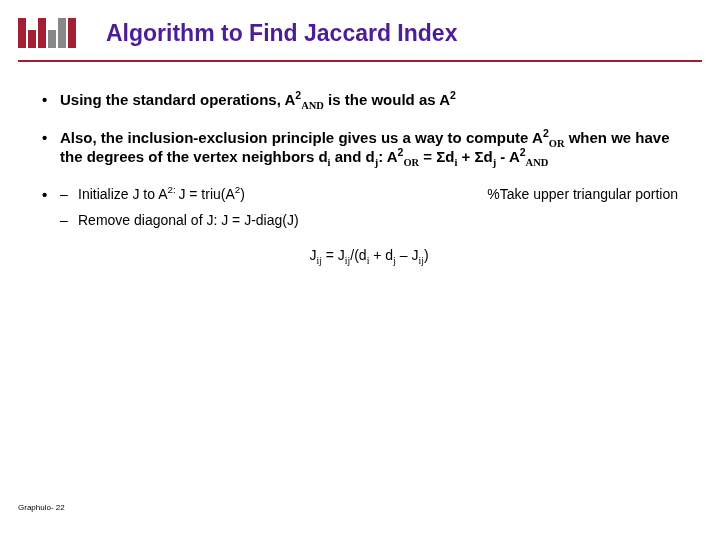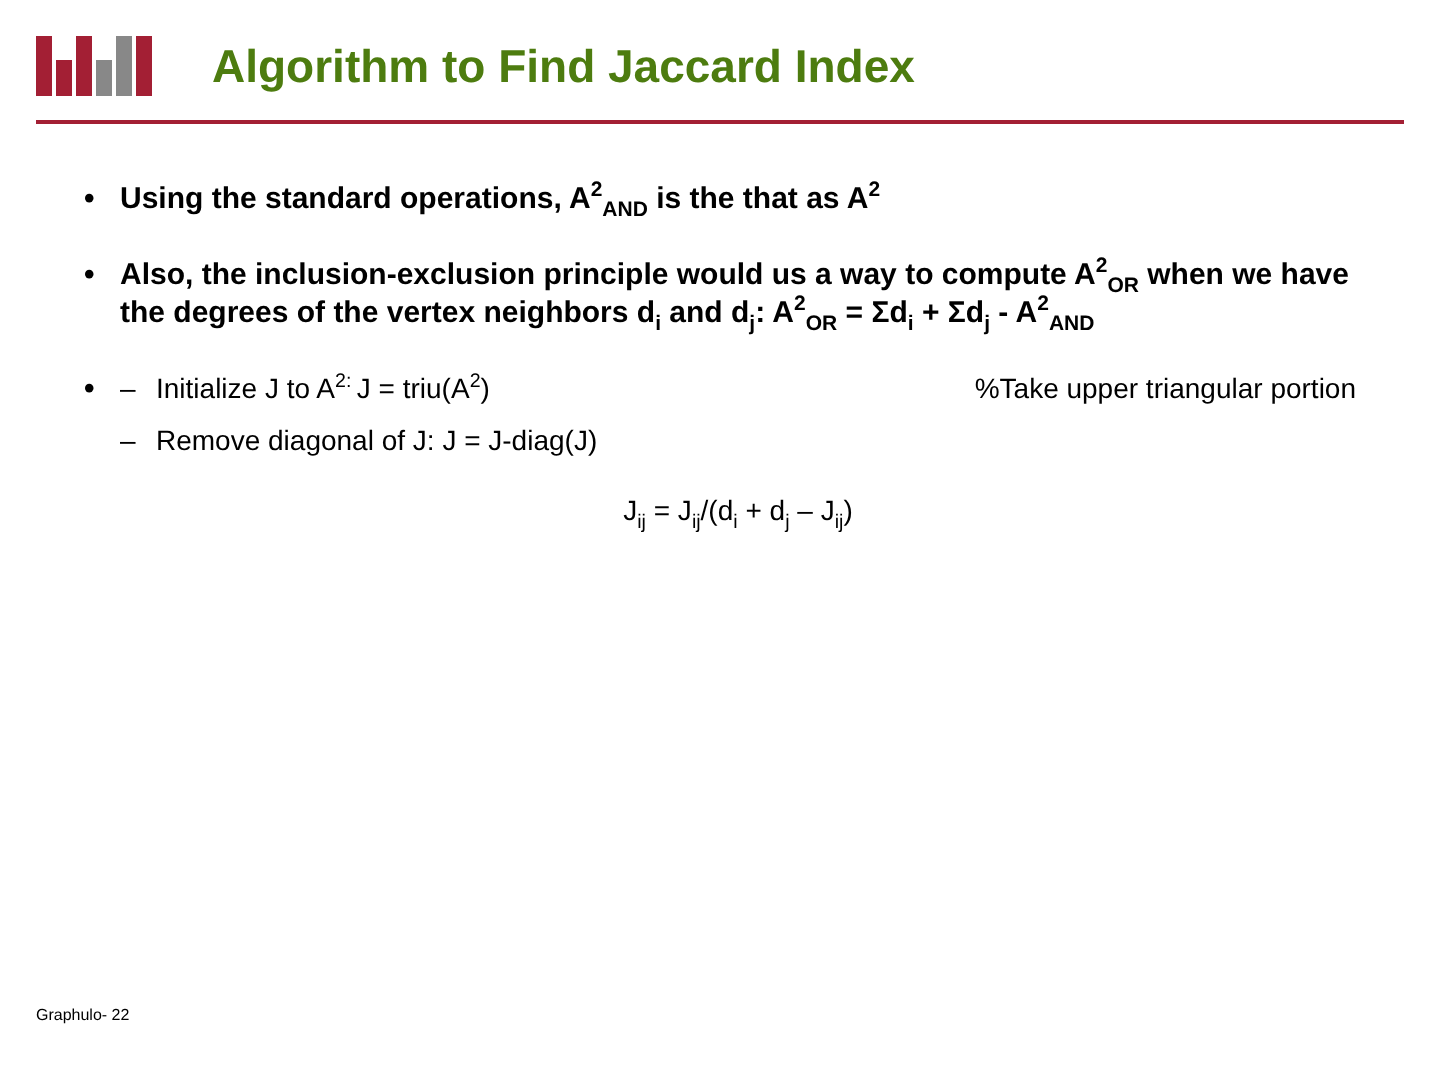--- a/index.html
+++ b/index.html
@@ -25,21 +25,21 @@
     gap: 2px;
     margin-right: 30px;
   }
   .logo .bar { width: 8px; height: 30px; background: #a31f34; }
   .logo .bar.short { height: 18px; }
   .logo .bar.gray { background: #888; }
   .logo .bar.gray-short { background: #888; height: 18px; }
   .title {
     font-size: 23px;
     font-weight: bold;
-    color: #4d7c0f;
+    color: #4c1d95;
   }
   .rule {
     height: 2px;
     background: #a31f34;
     margin: 6px 18px 0 18px;
   }
   .content {
     padding: 28px 42px 0 42px;
   }
   ul.outer {
@@ -72,21 +72,21 @@
     font-weight: normal;
     line-height: 1.35;
   }
   ul.inner > li::before {
     content: "–";
     position: absolute;
     left: 0;
     top: 0;
   }
   sup { font-size: 0.7em; vertical-align: super; line-height: 0; }
-  sub { font-size: 0.7em; vertical-align: sub; line-height: 0; }
+  sub { font-size: 0.7em; vertical-align: sub; line-height: 0; font-family: Liberation Serif, serif; }
   .step1 { display: flex; }
   .step1-left { flex: 0 0 auto; }
   .step1-right { margin-left: auto; padding-left: 20px; }
   .formula {
     text-align: center;
     font-size: 14px;
     font-weight: normal;
     margin-top: 16px;
   }
   .footer {
@@ -109,24 +109,24 @@
     <div class="bar gray"></div>
     <div class="bar"></div>
   </div>
   <div class="title">Algorithm to Find Jaccard Index</div>
 </div>
 <div class="rule"></div>
 
 <div class="content">
   <ul class="outer">
     <li>
-      <span>Using the standard operations, A</span><sup>2</sup><sub>AND</sub><span> is the that as A</span><sup>2</sup>
+      <span>Using the standard operations, A</span><sup>2</sup><sub>AND</sub><span> is the would as A</span><sup>2</sup>
     </li>
     <li>
-      <span>Also, the inclusion-exclusion principle would us a way to compute A</span><sup>2</sup><sub>OR</sub><span> when we have the degrees of the vertex neighbors d</span><sub>i</sub><span> and d</span><sub>j</sub><span>: A</span><sup>2</sup><sub>OR</sub><span> = Σd</span><sub>i</sub><span> + Σd</span><sub>j</sub><span> - A</span><sup>2</sup><sub>AND</sub>
+      <span>Also, the inclusion-exclusion principle gives us a way to compute A</span><sup>2</sup><sub>OR</sub><span> when we have the degrees of the vertex neighbors d</span><sub>i</sub><span> and d</span><sub>j</sub><span>: A</span><sup>2</sup><sub>OR</sub><span> = Σd</span><sub>i</sub><span> + Σd</span><sub>j</sub><span> - A</span><sup>2</sup><sub>AND</sub>
     </li>
     <li>
       <ul class="inner">
         <li>
           <div class="step1">
             <div class="step1-left">
               <span>Initialize J to A</span><sup>2: </sup><span>J = triu(A</span><sup>2</sup><span>)</span>
             </div>
             <div class="step1-right">%Take upper triangular portion</div>
           </div>

